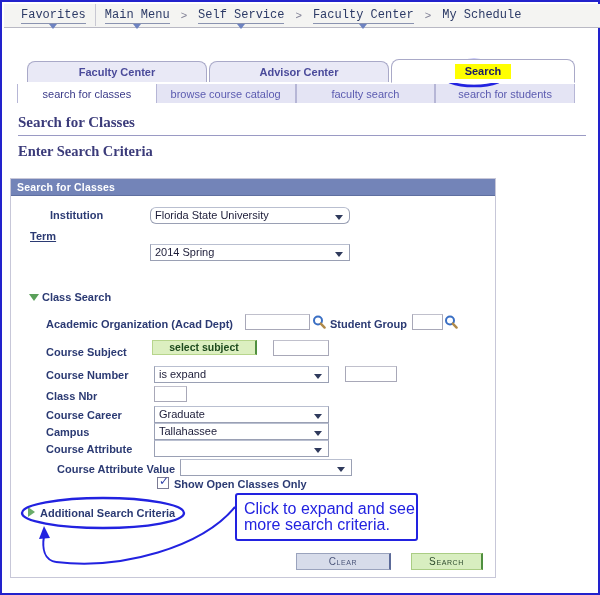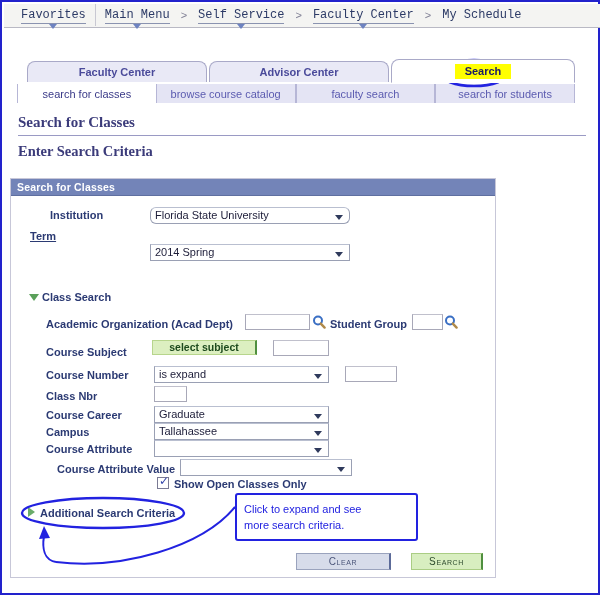--- a/index.html
+++ b/index.html
@@ -323,21 +323,21 @@
   }
   #annoBox {
     position: absolute;
     left: 233px; top: 491px;
     width: 183px; height: 48px;
     box-sizing: border-box;
     border: 2px solid #2222e0;
     border-radius: 3px;
     background: #ffffff;
     color: #2222e0;
-    font-size: 11px;
+    font-size: 16px;
     line-height: 16px;
     padding: 6px 0 0 7px;
     font-family: "Liberation Sans", sans-serif;
   }
 </style>
 </head>
 <body>
 
 <div id="frame">
 

